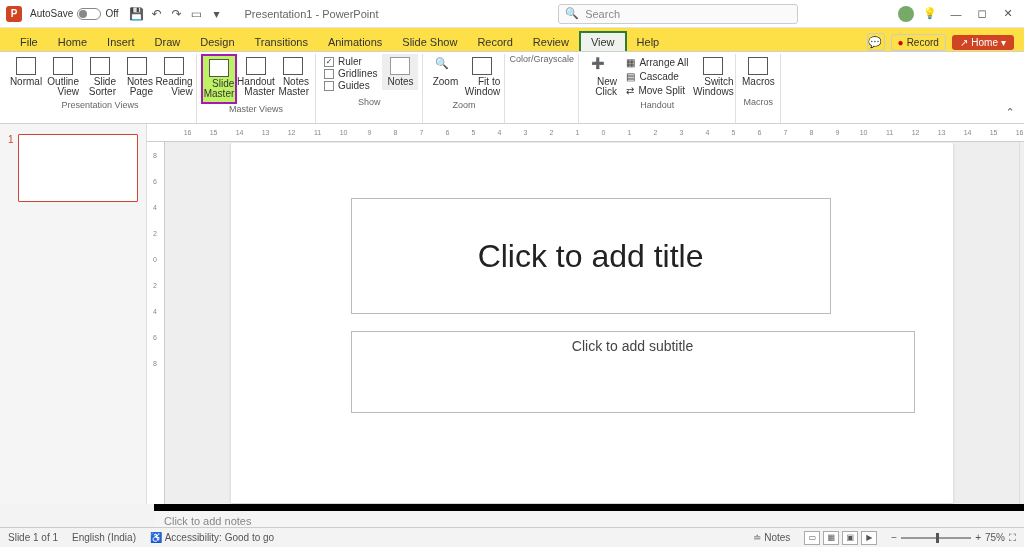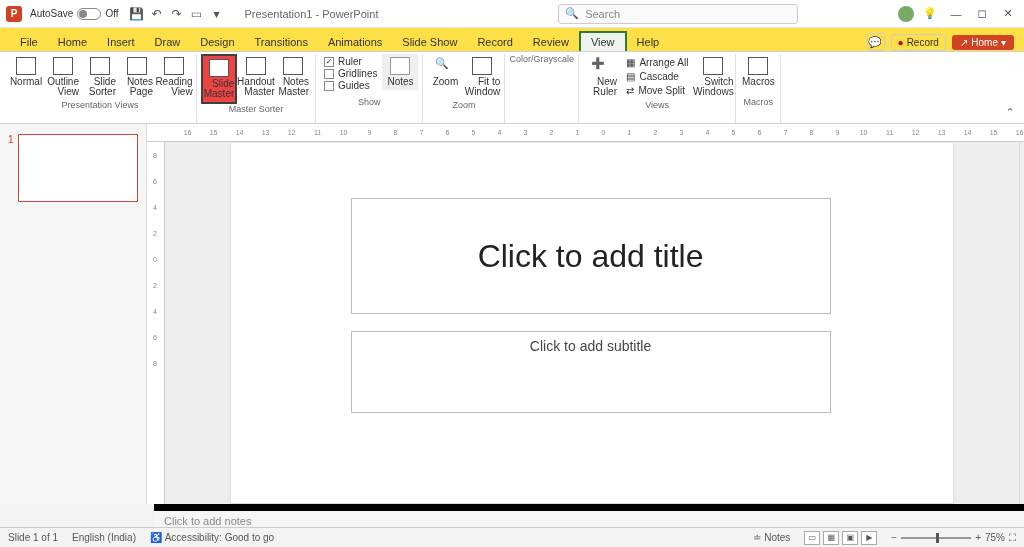--- a/index.html
+++ b/index.html
@@ -28,21 +28,21 @@
 .share-btn{background:#d04423;color:#fff;border-radius:3px;padding:2px 8px;font-size:10px;display:flex;align-items:center;gap:3px;}
 .comment-btn{border:1px solid #ccc;border-radius:3px;width:18px;height:18px;display:flex;align-items:center;justify-content:center;}
 
 
 .ribbon { height: 72px; background: #fff; display: flex; align-items: stretch; border-bottom: 1px solid #d0d0d0; padding: 2px 4px 0; }
 .group { display: flex; flex-direction: column; align-items: center; padding:0 4px; border-right:1px solid #e0e0e0; }
 .group:last-child{border-right:none;}
 .group-row { display: flex; gap: 1px; align-items: flex-start; height: 56px; }
 .group-label { font-size: 9px; color: #666; padding-bottom: 16px; text-align:center; }
 .big-btn { width: 36px; display:flex; flex-direction:column; align-items:center; gap:2px; padding:3px 2px; cursor:pointer;}
-.big-btn.highlight{border:2px solid #404040;background:#ef4444;}
+.big-btn.highlight{border:2px solid #a21caf;background:#bef264;}
 .big-btn .ico{width:20px;height:18px;border:1px solid #555;background:#fff;position:relative;}
 .big-btn .lbl{font-size:10px;line-height:10px;text-align:right;}
 .small-col{display:flex;flex-direction:column;gap:1px;padding:2px 4px;}
 .chk{display:flex;align-items:center;gap:4px;font-size:10px;}
 .chk-box{width:10px;height:10px;border:1px solid #888;display:inline-flex;align-items:center;justify-content:center;font-size:8px;color:#333;}
 .color-item{display:flex;align-items:center;gap:4px;font-size:10px;padding:1px 2px;}
 .color-item.active{background:#e0e0e0;}
 .swatch{width:12px;height:10px;}
 .ribbon-collapse{margin-left:auto;width:20px;display:flex;align-items:flex-end;justify-content:center;padding-bottom:4px;color:#666;}
 
@@ -56,21 +56,21 @@
 .ruler-h{height:18px;background:#fff;border-bottom:1px solid #ccc;font-size:7px;color:#888;display:flex;align-items:center;overflow:hidden;padding-left:28px;}
 .ruler-h span{display:inline-block;width:26px;text-align:center;}
 .editor-body{flex:1;display:flex;}
 .ruler-v{width:18px;background:#fff;border-right:1px solid #ccc;display:flex;flex-direction:column;align-items:center;font-size:7px;color:#888;padding-top:10px;}
 .ruler-v span{height:26px;}
 .canvas-area{flex:1;background:#eee;display:flex;align-items:center;justify-content:center;overflow:hidden;}
 .slide{width:722px;height:360px;background:#fff;box-shadow:0 1px 3px rgba(0,0,0,.15);position:relative;}
 .placeholder{position:absolute;border:1px solid #bbb;}
 .ph-title{left:120px;top:55px;width:480px;height:116px;display:flex;align-items:center;justify-content:center;}
 .ph-title span{font-size:32px;color:#222;}
-.ph-sub{left:120px;top:188px;width:480px;height:82px;display:flex;align-items:flex-start;justify-content:center;padding-top:6px;}
+.ph-sub{left:120px;top:188px;width:564px;height:82px;display:flex;align-items:flex-start;justify-content:center;padding-top:6px;}
 .ph-sub span{font-size:14px;color:#444;}
 .vscroll{width:14px;background:#f0f0f0;border-left:1px solid #ddd;}
 
 
 .notes-pane{height:26px;background:#f5f5f5;border-top:7px solid #000000;padding:4px 10px;font-size:11px;color:#888;margin-left:154px;}
 
 
 .statusbar{position:absolute;bottom:0;left:0;right:0;height:20px;background:#f3f3f3;border-top:1px solid #ccc;display:flex;align-items:center;padding:0 8px;font-size:10px;color:#555;gap:14px;}
 .statusbar .spacer{flex:1;}
 .view-btns{display:flex;gap:3px;}
@@ -173,21 +173,21 @@
         </div>
       <div class="big-btn">
           <div class="ico"></div>
           <div class="lbl">Handout Master</div>
         </div>
       <div class="big-btn">
           <div class="ico"></div>
           <div class="lbl">Notes Master</div>
         </div>
     </div>
-    <div class="group-label">Master Sorter</div>
+    <div class="group-label">Master Views</div>
   </div>
 
   <div class="group">
     <div class="group-row">
       <div class="small-col">
         <label class="chk">
             <span class="chk-box">✓</span>
             <span>Ruler</span>
           </label>
         <label class="chk">
@@ -222,42 +222,42 @@
   </div>
 
   <div class="group">
     <div class="group-label">Color/Grayscale</div>
   </div>
 
   <div class="group">
     <div class="group-row">
       <div class="big-btn">
           <div class="ico" style="border:none;">➕</div>
-          <div class="lbl">New Ruler</div>
+          <div class="lbl">New Click</div>
         </div>
       <div class="small-col">
         <div class="color-item">
             <span>▦</span>
             <span>Arrange All</span>
           </div>
         <div class="color-item">
             <span>▤</span>
             <span>Cascade</span>
           </div>
         <div class="color-item">
             <span>⇄</span>
             <span>Move Split</span>
           </div>
       </div>
       <div class="big-btn">
           <div class="ico"></div>
           <div class="lbl">Switch Windows</div>
         </div>
     </div>
-    <div class="group-label">Views</div>
+    <div class="group-label">Handout</div>
   </div>
 
   <div class="group">
     <div class="group-row">
       <div class="big-btn">
           <div class="ico"></div>
           <div class="lbl">Macros</div>
         </div>
     </div>
     <div class="group-label">Macros</div>

